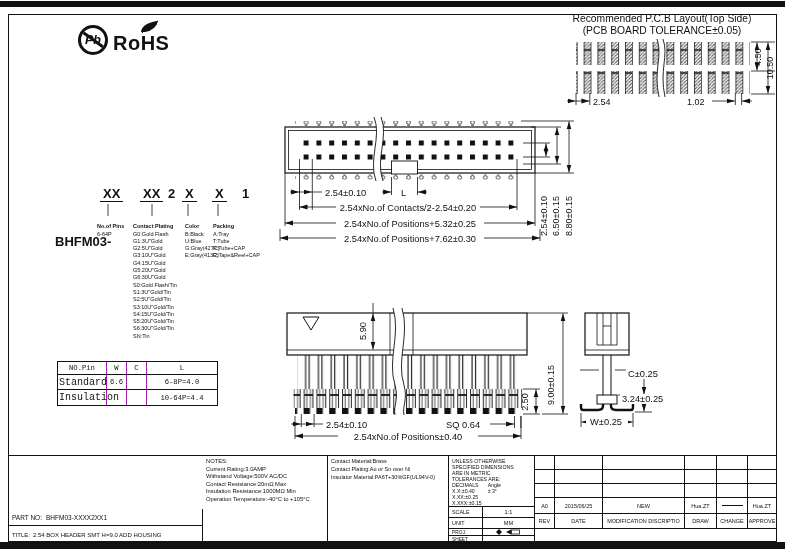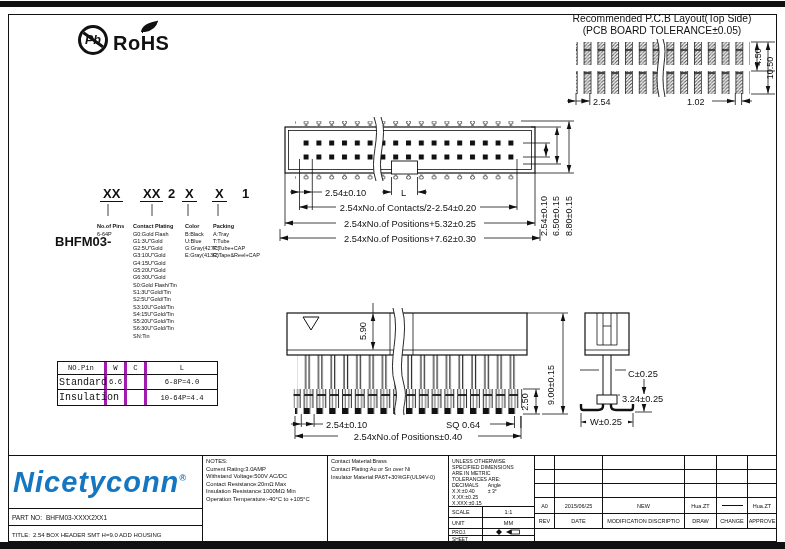--- a/index.html
+++ b/index.html
@@ -27,21 +27,21 @@
   .pnc-code span{position:absolute;top:26px;font-size:13px;font-weight:700;}
   .u{border-bottom:1.6px solid #111;padding:0 3px;}
   .pnc-col{position:absolute;font-size:5.5px;line-height:7.3px;white-space:pre-line;}
   .pnc-col b{font-size:5.5px;}
   
   .dimtable{position:absolute;left:57px;top:361px;width:161px;border:1.4px solid #111;
             box-sizing:border-box;font-family:"Liberation Mono","DejaVu Sans Mono",monospace;}
   .dt-title{border-bottom:1px solid #111;height:14px;display:flex;align-items:center;justify-content:center;
             font-size:8.5px;font-weight:700;}
   .dt-grid{display:grid;grid-template-columns:49px 20px 20px 1fr;}
-  .dt-c{border-right:3px solid #a21caf;border-bottom:1px solid #111;box-sizing:border-box;
+  .dt-c{border-right:1px solid #a21caf;border-bottom:1px solid #111;box-sizing:border-box;
         display:flex;align-items:center;justify-content:center;font-size:7.2px;height:13px;}
   .dt-c.r1,.dt-c.r2{height:15px;}
   .dt-c.last{border-right:none;}
   .dt-c.bot{border-bottom:none;}
   .dt-c.nm{justify-content:flex-start;padding-left:1px;font-size:10px;}
   
   .tb{position:absolute;left:8px;top:455px;width:769px;height:87px;box-sizing:border-box;
       border-top:1.6px solid #111;}
   .cell{position:absolute;box-sizing:border-box;border-color:#111;}
   .logo-cell{left:0;top:0;width:195px;height:53px;border-right:1px solid #111;border-bottom:1px solid #111;
@@ -399,23 +399,20 @@
       <div class="dt-c r1"></div>
       <div class="dt-c r1 last">6-8P=4.0</div>
       <div class="dt-c r2 bot nm">Insulation</div>
       <div class="dt-c r2 bot"></div>
       <div class="dt-c r2 bot"></div>
       <div class="dt-c r2 bot last">10-64P=4.4</div>
     </div>
   </div>
 
   <div class="tb">
-    <div class="cell logo-cell">
-      <span class="brand" style="color:#1577c2;"><span>Nicetyconn</span><sup>®</sup></span>
-    </div>
     <div class="cell pn-cell">
       <span>PART NO:</span>
       <span>BHFM03-XXXX2XX1</span>
     </div>
     <div class="cell ti-cell">
       <span>TITLE:</span>
       <span>2.54 BOX HEADER SMT H=9.0 ADD HOUSING</span>
     </div>
     <div class="cell notes-cell">
       <div>NOTES:</div>

